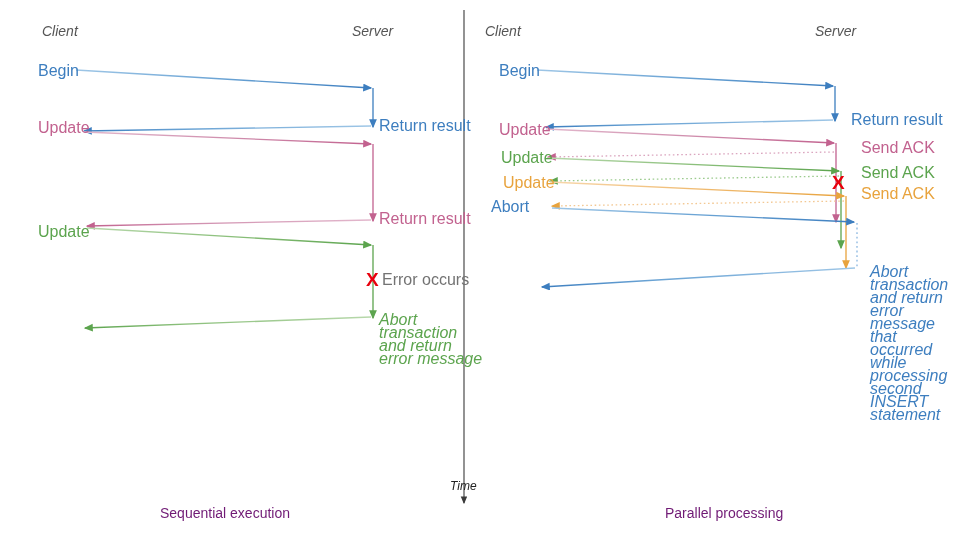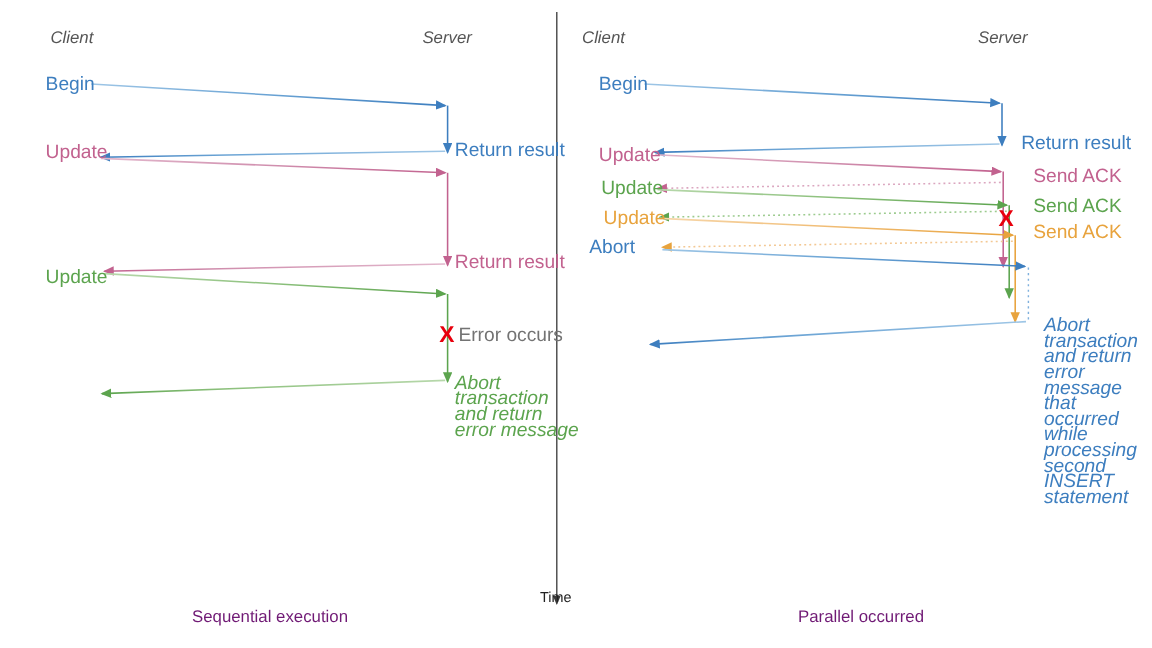--- a/index.html
+++ b/index.html
@@ -262,17 +262,17 @@
 transaction
 and return
 error message
 that occurred
 while
 processing
 second
 INSERT
 statement</div>
 
-  <div class="lbl caption" style="left:665px; top:507px;">Parallel occurred</div>
-
-  <div class="lbl time-lbl" style="left:450px; top:492px;">Time</div>
+  <div class="lbl caption" style="left:665px; top:507px;">Parallel processing</div>
+
+  <div class="lbl time-lbl" style="left:450px; top:480px;font-style:italic;">Time</div>
 
 </div>
 
 </body></html>

